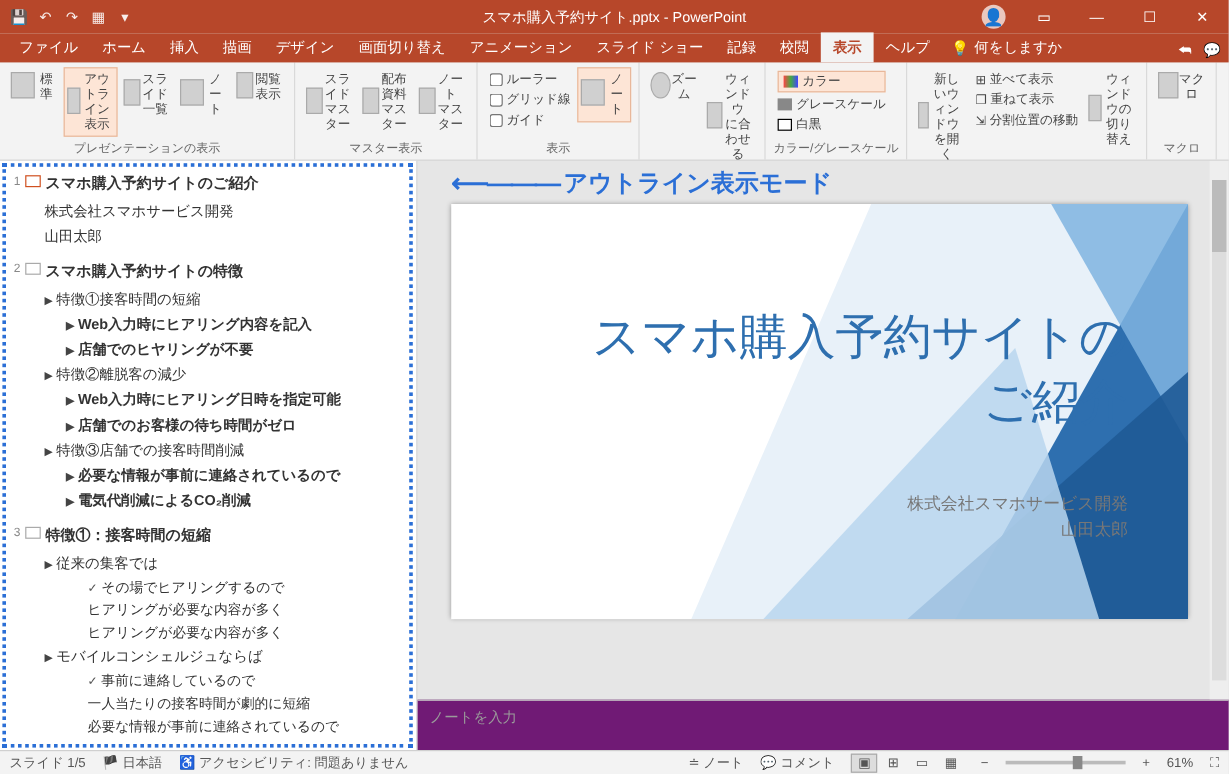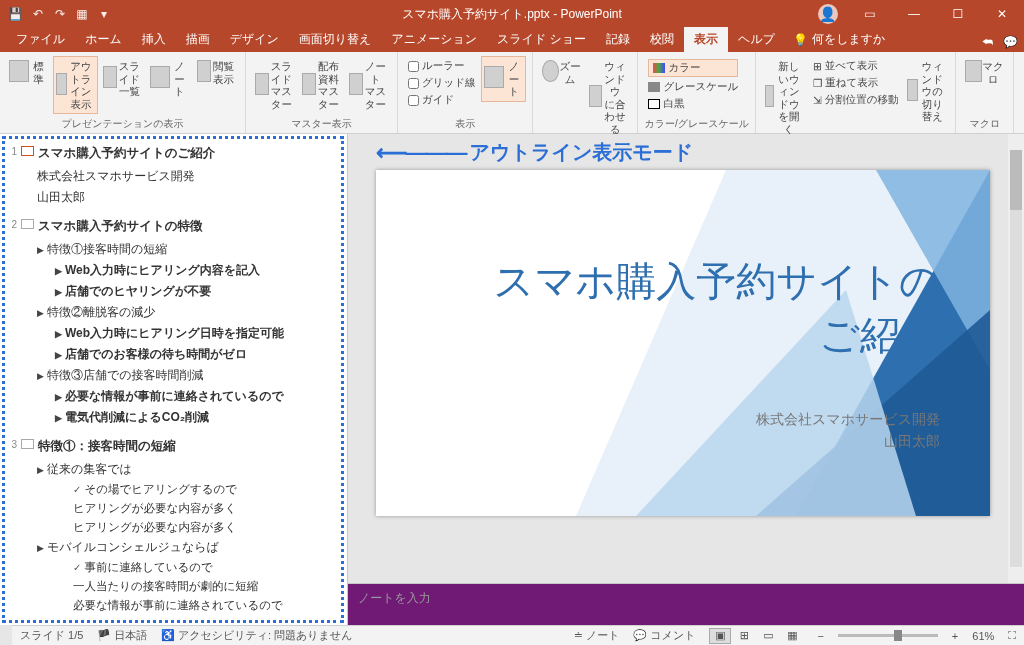--- a/index.html
+++ b/index.html
@@ -54,21 +54,21 @@
 .slide-stage { flex: 1; position: relative; padding: 36px 16px 8px 28px; overflow:hidden; }
 .slide { width: 614px; height: 346px; background: #fff; box-shadow: 0 0 4px rgba(0,0,0,.35); position: relative; overflow:hidden; }
 .slide .deco { position:absolute; inset:0; }
 .slide .deco svg { width:100%; height:100%; }
 .slide .stext { position:relative; z-index:2; padding: 84px 50px 0 56px; text-align:right; }
 .slide .stitle { color: #2e6faf; font-size: 40px; font-weight:500; line-height:1.35; }
 .slide .ssub { margin-top: 46px; color:#777; font-size: 14px; line-height:1.6; }
 
 .notes-pane { height: 42px; border-top: 1px solid #c8c8c8; background:#701a75; padding: 6px 10px; color:#9a9a9a; font-size:12px; }
 
-.statusbar { position:absolute; bottom:0; left:12px; right:0; height:20px; background:#f3f3f3; border-top:1px solid #d0d0d0; display:flex; align-items:center; font-size:11px; color:#555; padding:0 8px; gap:14px; }
+.statusbar { position:absolute; bottom:0; left:0; right:0; height:20px; background:#f3f3f3; border-top:1px solid #d0d0d0; display:flex; align-items:center; font-size:11px; color:#555; padding:0 8px; gap:14px; }
 .statusbar .spacer { flex:1; }
 .statusbar .viewbtns { display:flex; gap:2px; }
 .statusbar .viewbtns span { width:22px; height:16px; border:1px solid transparent; display:inline-flex; align-items:center; justify-content:center; cursor:pointer; font-size:11px; }
 .statusbar .viewbtns span.active { background:#ddd; border-color:#aaa; }
 .zoom-slider { width:100px; height:3px; background:#bbb; position:relative; }
 .zoom-slider .thumb { position:absolute; top:-4px; left:56%; width:8px; height:11px; background:#888; }
 .vscroll { position:absolute; right:0; top:0; bottom:0; width:16px; background:#eee; }
 .vscroll .track { position:absolute; top:16px; bottom:16px; left:2px; right:2px; background:#ddd; }
 .vscroll .th { position:absolute; top:16px; left:2px; right:2px; height:60px; background:#bbb; }
 </style>

